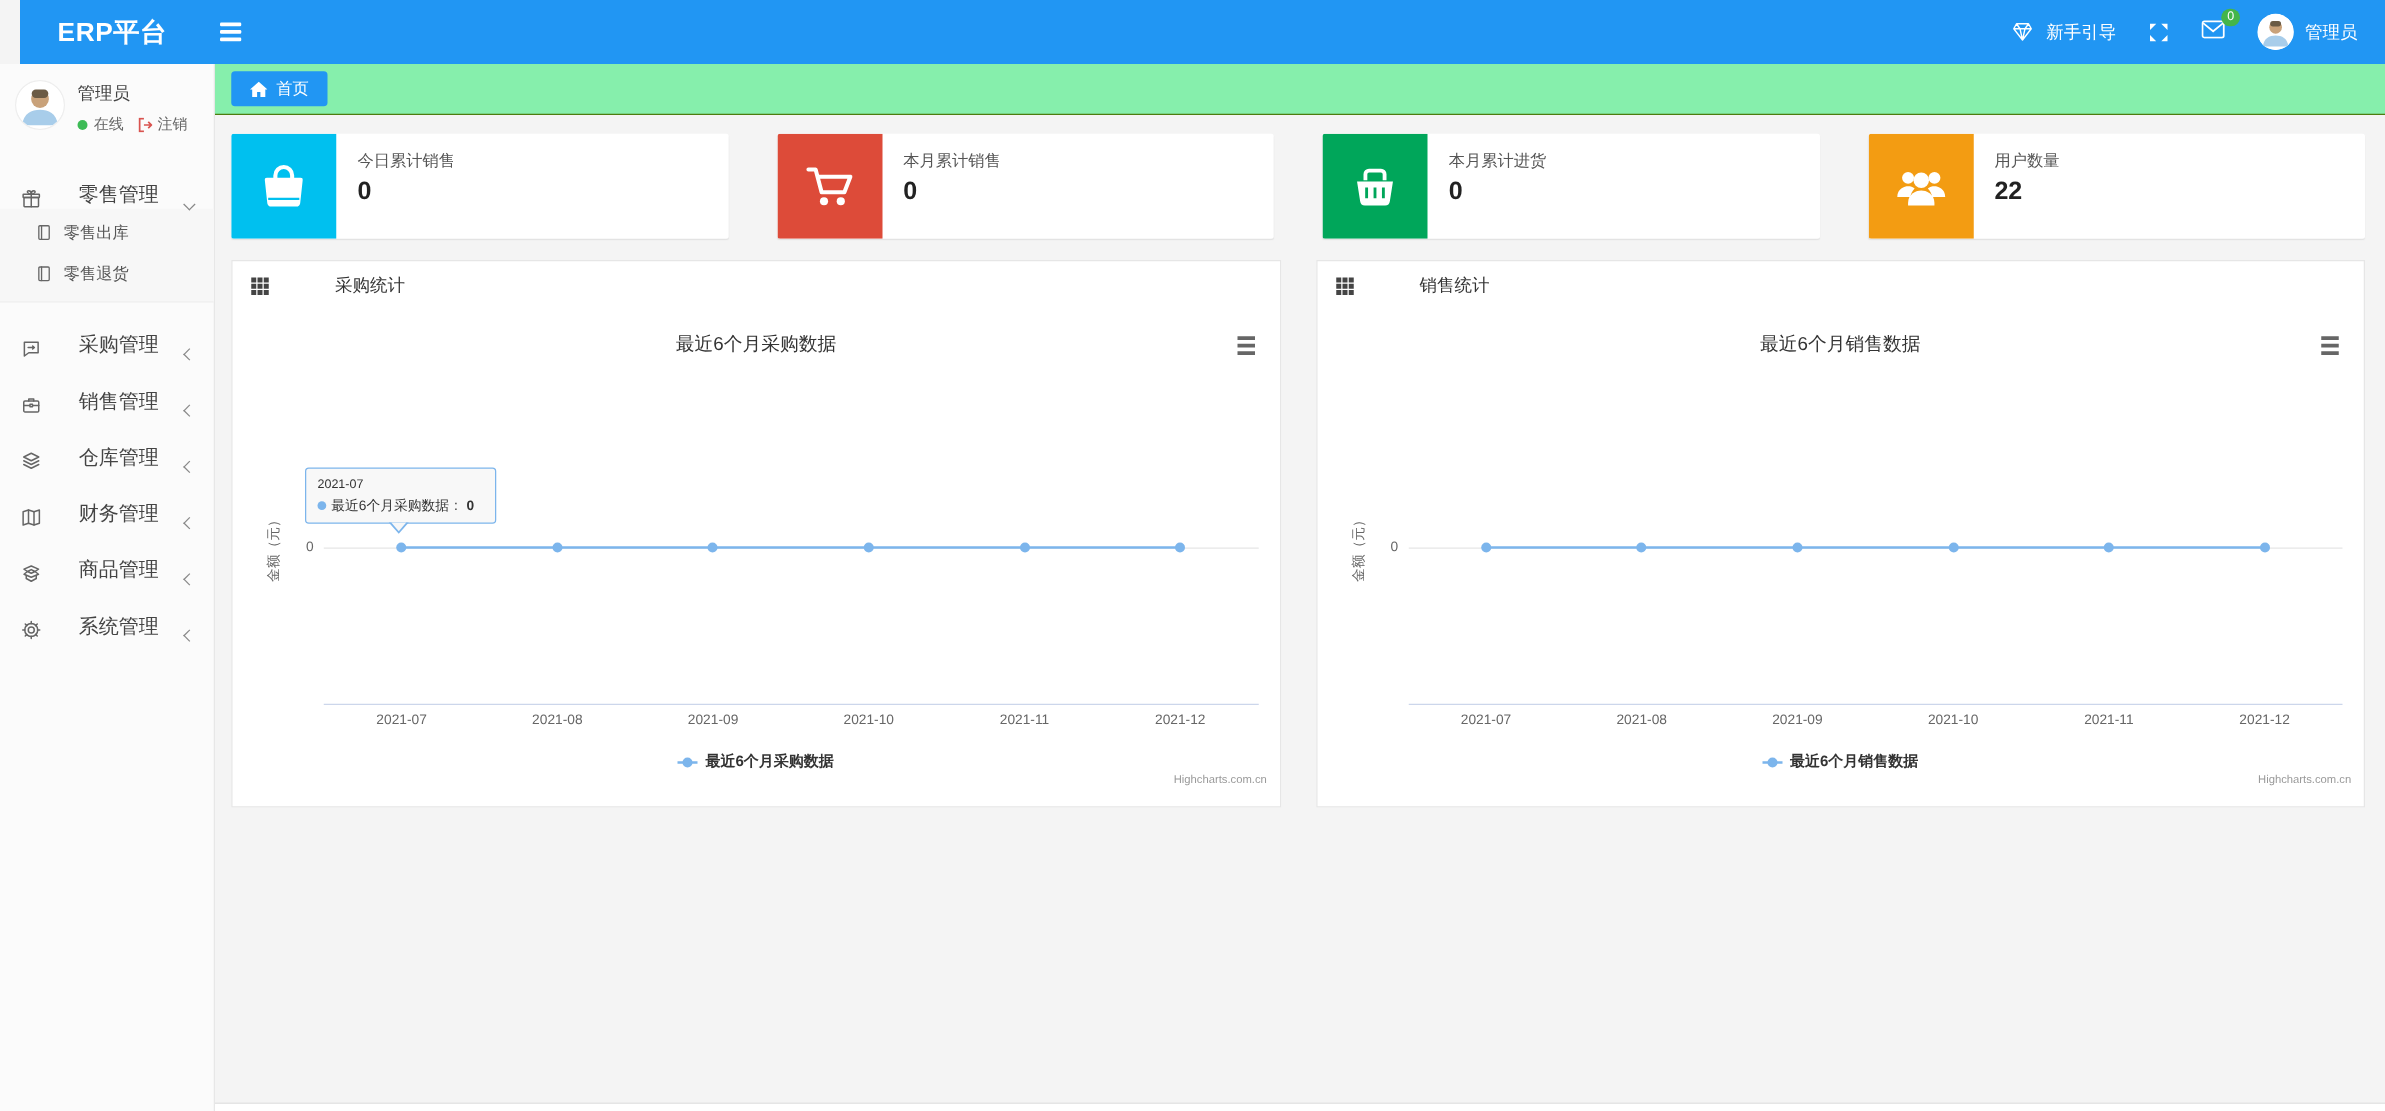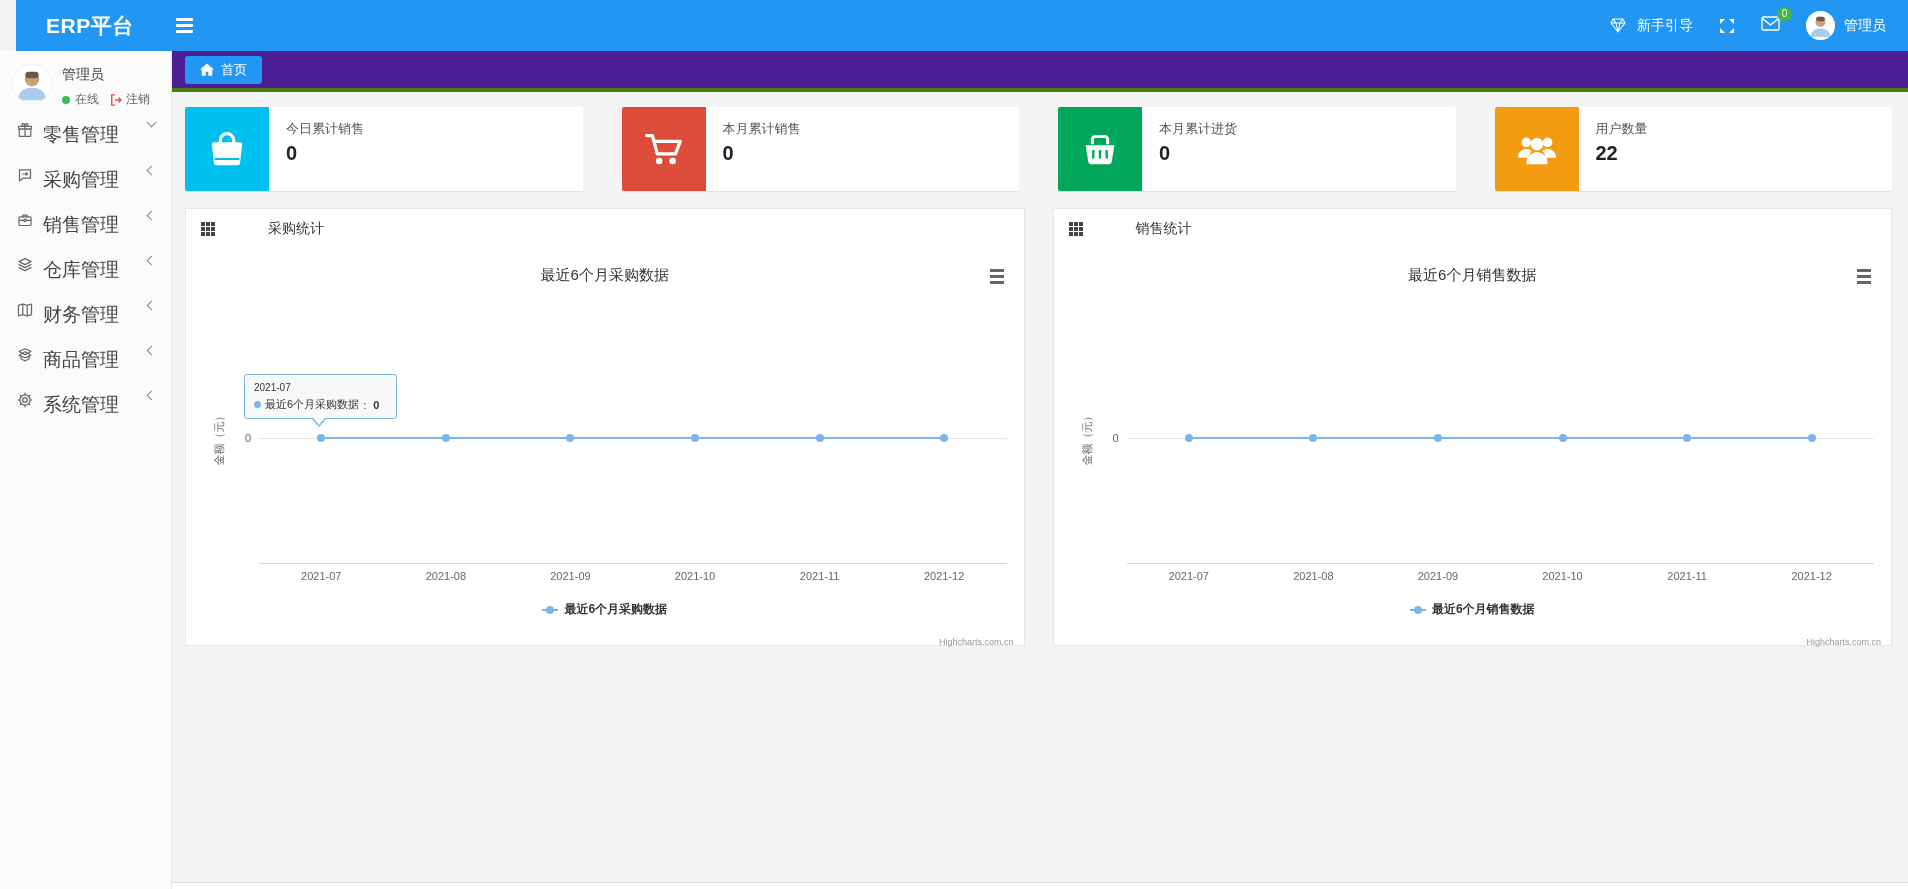--- a/index.html
+++ b/index.html
@@ -22,33 +22,33 @@
 
   
   .sidebar { position:fixed; top:51px; left:0; bottom:0; width:172px; background:#fbfbfb; border-right:1px solid #e7e7e7; }
   .user-panel { padding:13px 12px 10px 12px; display:flex; gap:10px; }
   .user-meta { padding-top:2px; }
   .user-name { font-size:14px; color:#444; margin-bottom:7px; }
   .user-status { display:flex; align-items:center; gap:5px; font-size:12px; color:#666; }
   .dot-online { width:8px; height:8px; border-radius:50%; background:#3dbb56; display:inline-block; }
   .logout { display:flex; align-items:center; gap:4px; margin-left:6px; cursor:pointer; color:#666; }
   .menu { margin-top:4px; }
-  .menu-item { height:45px; display:flex; align-items:flex-start; padding:0 16px 0 17px; cursor:pointer; color:#444; font-size:19px; }
+  .menu-item { height:45px; display:flex; align-items:flex-end; padding:0 16px 0 17px; cursor:pointer; color:#444; font-size:16px;gap:20px; }
   .menu-item .label { margin-left:10px; }
   .chev { margin-left:auto; width:7px; height:7px; border-left:1.5px solid #888; border-bottom:1.5px solid #888; display:inline-block; }
   .chev.down { transform:rotate(-45deg); margin-top:-3px; }
   .chev.left { transform:rotate(45deg); }
   .submenu { background:#f7f7f7; border-bottom:1px solid #efefef; padding:2px 0 6px; }
   .submenu-item { height:33px; display:flex; align-items:center; padding-left:28px; font-size:13px; color:#555; cursor:pointer; }
   .submenu-item .label { margin-left:9px; }
   .sicon { stroke:#666; fill:none; stroke-width:1.2; stroke-linecap:round; stroke-linejoin:round; }
 
   
   .main { position:absolute; left:172px; top:51px; right:0; bottom:0; background:#f4f4f4; }
-  .toolbar { height:41px; background:#4c1d95; border-bottom:4px solid #4d7c0f; display:flex; align-items:center; padding-left:13px; }
+  .toolbar { height:41px; background:#86efac; border-bottom:1px solid #4d7c0f; display:flex; align-items:center; padding-left:13px; }
   .tab-home { background:#2196f3; color:#fff; font-size:13px; border-radius:3px; height:28px; display:flex; align-items:center; gap:7px; padding:0 15px; cursor:pointer; }
   .content { padding:15px 16px 0 13px; }
 
   .cards-row { display:flex; gap:39px; margin-bottom:17px; }
   .stat-card { flex:1; background:#fff; height:84px; border-radius:2px; box-shadow:0 1px 1px rgba(0,0,0,.08); display:flex; overflow:hidden; }
   .stat-icon { width:84px; height:84px; flex:0 0 84px; display:flex; align-items:center; justify-content:center; }
   .stat-text { padding:13px 0 0 17px; }
   .stat-label { font-size:13px; color:#555; margin-bottom:4px; }
   .stat-value { font-size:20px; font-weight:bold; color:#222; }
 
@@ -70,21 +70,21 @@
   .x-axis-line { position:absolute; left:73px; right:17px; top:314px; border-top:1px solid #ccd6eb; }
   .x-labels { position:absolute; left:73px; right:17px; top:321px; display:flex; }
   .x-labels span { flex:1; text-align:center; font-size:11px; color:#666; }
   .y-tick { position:absolute; left:0; width:65px; top:189px; transform:translateY(-50%); text-align:right; font-size:11px; color:#666; }
   .y-title { position:absolute; left:33px; top:189px; transform:translate(-50%,-50%) rotate(-90deg); white-space:nowrap; font-size:11px; color:#666; }
   .legend { position:absolute; left:0; right:0; top:352px; display:flex; justify-content:center; }
   .legend-item { display:flex; align-items:center; gap:6px; cursor:pointer; font-size:12px; font-weight:bold; color:#333; }
   .legend-marker { position:relative; width:16px; height:8px; }
   .legend-marker .lm-line { position:absolute; left:0; right:0; top:3px; height:2px; }
   .legend-marker .lm-dot { position:absolute; left:4px; top:0; width:8px; height:8px; border-radius:50%; }
-  .credits { position:absolute; right:10px; top:388px; font-size:9px; color:#999; }
+  .credits { position:absolute; right:10px; top:369px; font-size:9px; color:#999; }
 
   .tooltip { position:absolute; left:58px; top:125px; width:153px; background:rgba(247,247,247,.92); border:1px solid #7cb5ec; border-radius:3px; padding:7px 9px 6px; font-size:11px; color:#333; z-index:5; }
   .tt-header { font-size:10px; color:#333; margin-bottom:4px; }
   .tt-row { display:flex; align-items:center; gap:4px; white-space:nowrap; }
   .tt-dot { width:7px; height:7px; border-radius:50%; display:inline-block; }
   .tt-val { font-weight:bold; }
   .tt-arrow-b { position:absolute; left:66px; bottom:-9px; width:0; height:0; border-left:8px solid transparent; border-right:8px solid transparent; border-top:9px solid #7cb5ec; }
   .tt-arrow-f { position:absolute; left:68px; bottom:-7px; width:0; height:0; border-left:6px solid transparent; border-right:6px solid transparent; border-top:7px solid #f7f7f7; }
 
   .main-footer { position:absolute; left:0; right:0; bottom:0; height:7px; background:#fff; border-top:1px solid #ddd; }
@@ -165,20 +165,36 @@
   <div class="menu">
     <div class="menu-item">
       <svg class="sicon" width="16" height="16" viewBox="0 0 16 16">
           <rect x="2.2" y="7" width="11.6" height="7.3" rx=".5"></rect>
           <rect x="1.5" y="4.4" width="13" height="2.6" rx=".4"></rect>
           <path d="M8 4.4v9.9M8 4.4C5 4.4 3.9 1.6 6 1.6c1.6 0 2 1.6 2 2.8 0-1.2.4-2.8 2-2.8 2.1 0 1 2.8-2 2.8z"></path>
         </svg>
       <span class="label">零售管理</span>
       <span class="chev down"></span>
     </div>
+    <div class="submenu">
+      <div class="submenu-item">
+        <svg class="sicon" width="14" height="14" viewBox="0 0 16 16">
+            <rect x="3.5" y="1.8" width="9.5" height="12.4" rx="1"></rect>
+            <path d="M6 1.8v12.4"></path>
+          </svg>
+        <span class="label">零售出库</span>
+      </div>
+      <div class="submenu-item">
+        <svg class="sicon" width="14" height="14" viewBox="0 0 16 16">
+            <rect x="3.5" y="1.8" width="9.5" height="12.4" rx="1"></rect>
+            <path d="M6 1.8v12.4"></path>
+          </svg>
+        <span class="label">零售退货</span>
+      </div>
+    </div>
 
     <div class="menu-item">
       <svg class="sicon" width="16" height="16" viewBox="0 0 16 16">
           <path d="M2.5 2.8h11v8.4H6l-3.5 2.6z"></path>
           <path d="M5.5 7h5M10.5 7l-1.4-1.2M10.5 7 9.1 8.2"></path>
         </svg>
       <span class="label">采购管理</span>
       <span class="chev left"></span>
     </div>
 

